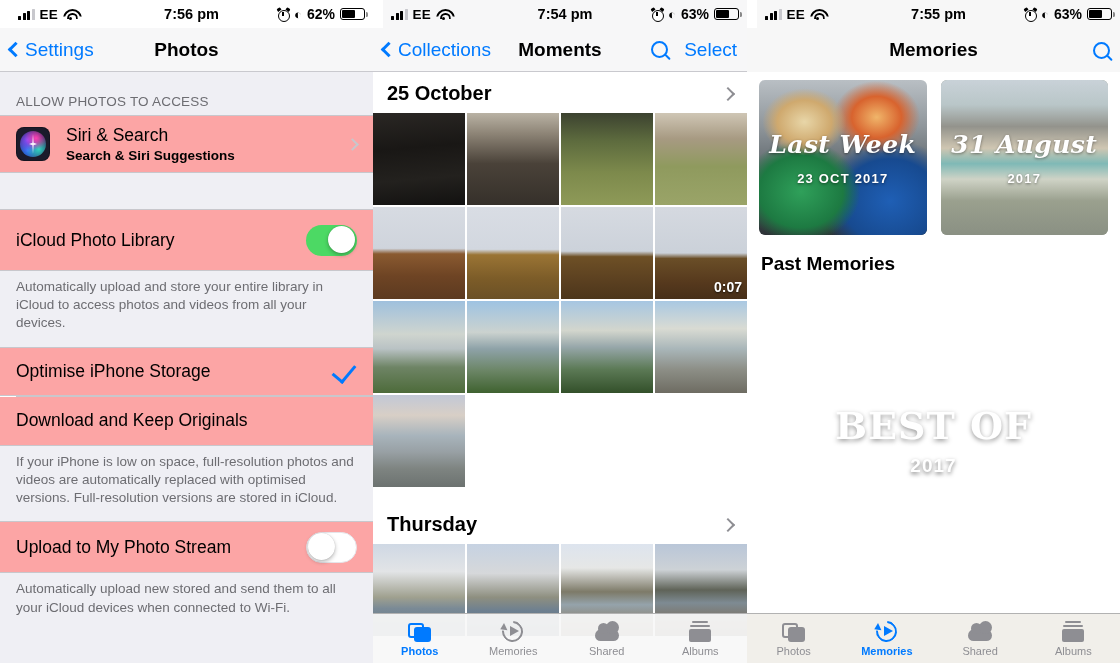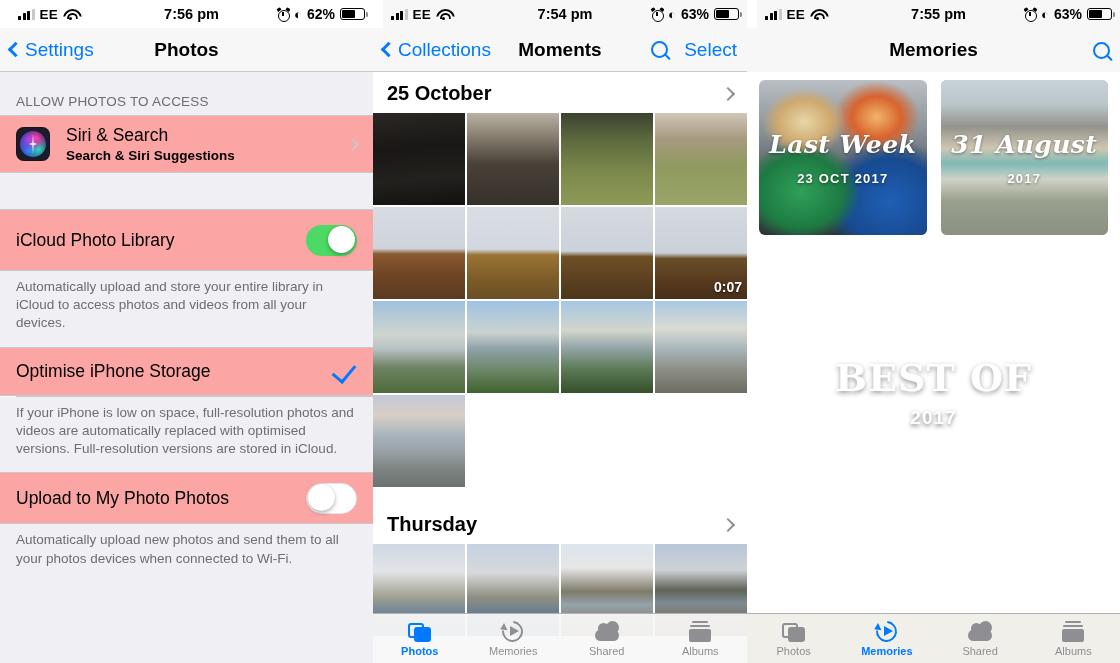--- a/index.html
+++ b/index.html
@@ -380,31 +380,34 @@
 
       <div class="footer-text">Automatically upload and store your entire library in iCloud to access photos and videos from all your devices.</div>
 
       <div class="cell row" style="height:49px">
         <span class="cell-title">Optimise iPhone Storage</span>
         <span class="check"></span>
       </div>
       <div style="background:#fff">
           <div class="hairline"></div>
         </div>
+      <div class="cell row2" style="height:49px;border-bottom:1px solid #c8c7cc">
+        <span class="cell-title">Download and Keep Originals</span>
+      </div>
 
       <div class="footer-text">If your iPhone is low on space, full-resolution photos and videos are automatically replaced with optimised versions. Full-resolution versions are stored in iCloud.</div>
 
       <div class="cell row" style="height:52px">
-        <span class="cell-title">Upload to My Photo Photos</span>
+        <span class="cell-title">Upload to My Photo Stream</span>
         <span class="toggle off">
             <span class="knob"></span>
           </span>
       </div>
 
-      <div class="footer-text">Automatically upload new photos and send them to all your photos devices when connected to Wi-Fi.</div>
+      <div class="footer-text">Automatically upload new stored and send them to all your iCloud devices when connected to Wi-Fi.</div>
     </div>
   </div>
 
   <div class="phone mid">
 
     <div class="statusbar" style="background:#f7f7f8">
       <div class="sb-left">
         <span class="bars">
             <i></i>
             <i></i>
@@ -594,20 +597,21 @@
         </div>
         <div class="mem-card c2">
           <div class="art art-rocks"></div>
           <div class="mem-overlay">
             <div class="mem-title-script">31 August</div>
             <div class="mem-sub">2017</div>
           </div>
         </div>
       </div>
 
+      <div class="section-title">Past Memories</div>
 
       <div class="mem-big">
         <div class="art art-hiker"></div>
         <div class="mem-overlay">
           <div class="mem-big-title">BEST OF</div>
           <div class="mem-big-sub">2017</div>
         </div>
       </div>
     </div>
 

